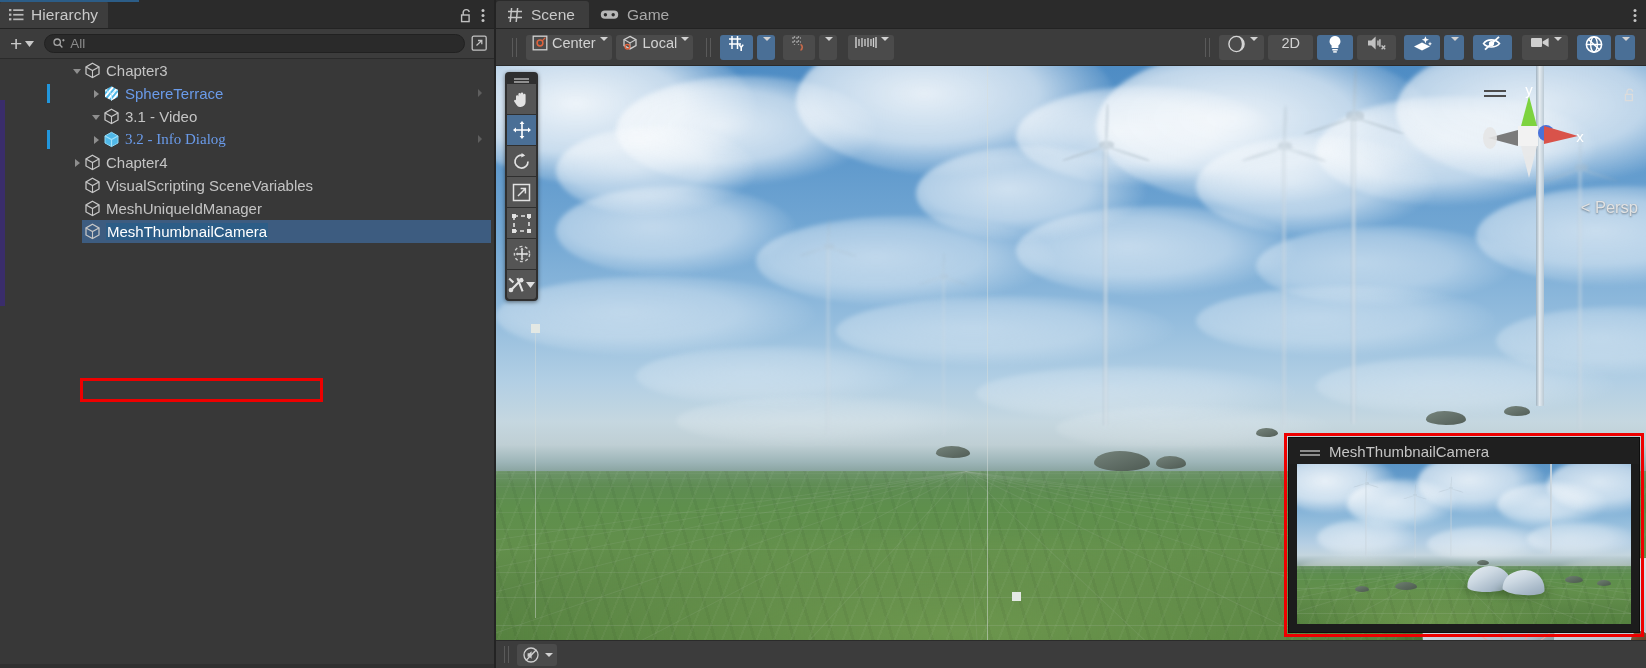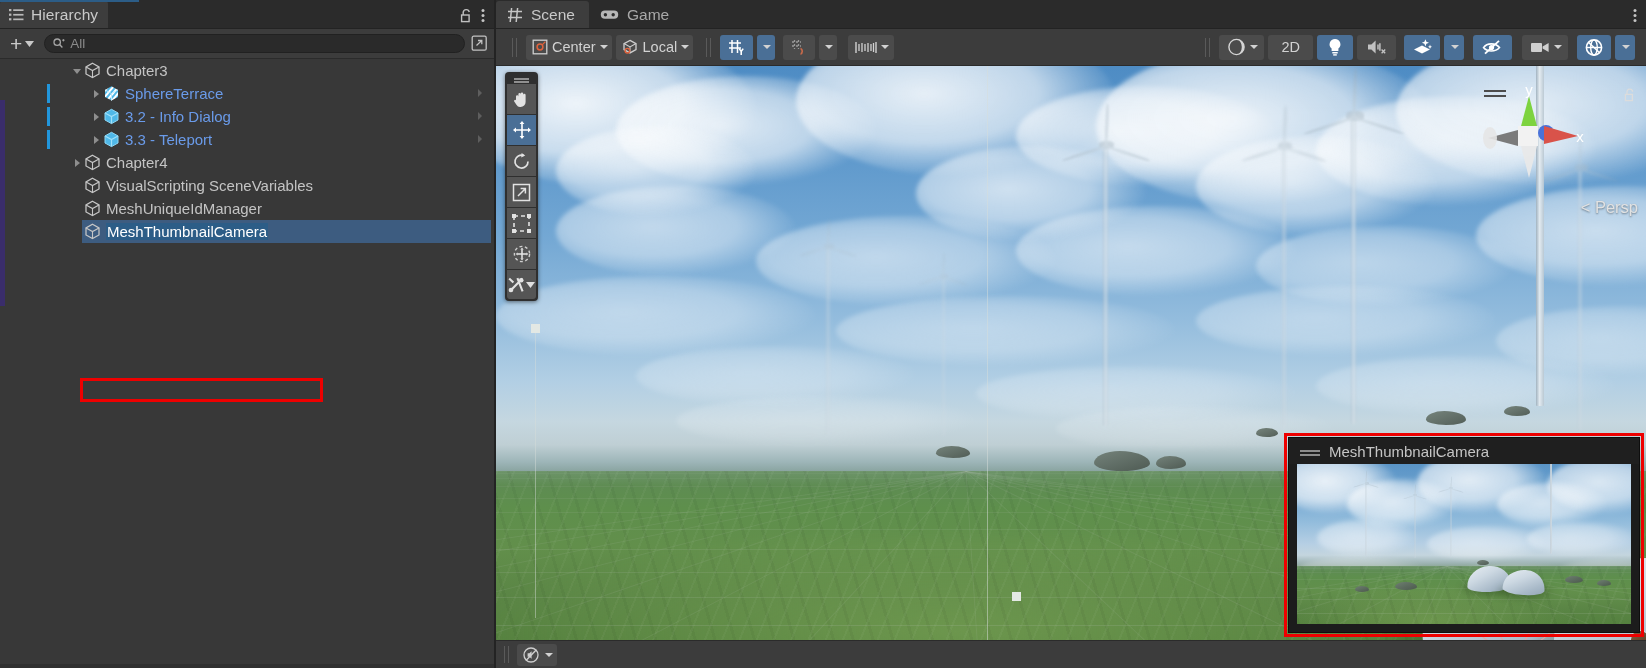--- a/index.html
+++ b/index.html
@@ -130,21 +130,21 @@
   .scene-tab .tab-label { color: #c9c9c9; font-size: 15.5px; }
   .scene-tab.inactive .tab-label { color: #a8a8a8; }
 
   .scene-toolbar {
     height: 37px; background: #3c3c3c; display: flex; align-items: center;
     padding: 0 7px; gap: 0; border-bottom: 1px solid #2b2b2b;
   }
   .tb-sep2 { width: 5px; height: 19px; border-left: 1px solid #5a5a5a; border-right: 1px solid #5a5a5a; margin: 0 9px; }
   .tb-btn {
     height: 25px; background: #4b4b4b; border-radius: 3px;
-    display: flex; align-items: center; padding: 0 6px; gap: 4px;
+    display: flex; padding: 0 6px; gap: 4px;
     color: #d2d2d2; font-size: 14.5px; margin-right: 4px;
   }
   .tb-btn.active { background: #4a6f96; }
   .caret { width: 0; height: 0; border-left: 4.5px solid #d2d2d2;
            border-top: 4px solid transparent; border-bottom: 4px solid transparent;
            transform: rotate(90deg); margin-left: 2px; }
   .tb-spacer { flex: 1; }
 
   
   .viewport { position: relative; flex: 1; overflow: hidden; background: #5a8fc0; }
@@ -357,47 +357,44 @@
                 </pattern>
               </defs>
               <path d="M8.5 1.3 L15 4.9 L15 12 L8.5 15.6 L2 12 L2 4.9 Z" fill="url(#pv)"></path>
               <path d="M2 4.9 L8.5 8.5 L15 4.9 M8.5 8.5 L8.5 15.6" fill="none" stroke="#bfe9fb" stroke-width="1"></path>
             </svg>
           </span>
           <span class="row-label prefab" style="position: relative;">SphereTerrace</span>
           <span class="row-chevron"></span>
         </div>
         <div class="row">
-          <div class="prefab-bar"></div>
           <div style="width: 90px; flex: 0 0 auto; height: 1px;"></div>
-          <div class="twisty closed"></div>
+          <div class="twisty open"></div>
           <span class="obj-icon" style="position: relative;">
             <svg width="17" height="17" viewBox="0 0 17 17">
-              <path d="M8.5 1.3 L15 4.9 L15 12 L8.5 15.6 L2 12 L2 4.9 Z" fill="#4fb8e8"></path>
-              <path d="M2 4.9 L8.5 8.5 L15 4.9" fill="none" stroke="#9fe0fa" stroke-width="1.2"></path>
-              <path d="M8.5 8.5 L8.5 15.6" fill="none" stroke="#9fe0fa" stroke-width="1.2"></path>
-              <path d="M8.5 1.3 L15 4.9 L15 12 L8.5 15.6 L2 12 L2 4.9 Z" fill="none" stroke="#8fd8f6" stroke-width="1"></path>
-            </svg>
-          </span>
-          <span class="row-label prefab" style="position: relative;">3.2 - Info Dialog</span>
-          <span class="row-chevron"></span>
+              <path d="M8.5 1.3 L15 4.9 L15 12 L8.5 15.6 L2 12 L2 4.9 Z" fill="none" stroke="#c7c7c7" stroke-width="1.25"></path>
+              <path d="M2 4.9 L8.5 8.5 L15 4.9" fill="none" stroke="#c7c7c7" stroke-width="1.1"></path>
+              <path d="M8.5 8.5 L8.5 15.6" fill="none" stroke="#c7c7c7" stroke-width="1.1"></path>
+            </svg>
+          </span>
+          <span class="row-label" style="position: relative;">3.1 - Video</span>
         </div>
         <div class="row">
           <div class="prefab-bar"></div>
           <div style="width: 90px; flex: 0 0 auto; height: 1px;"></div>
           <div class="twisty closed"></div>
           <span class="obj-icon" style="position: relative;">
             <svg width="17" height="17" viewBox="0 0 17 17">
               <path d="M8.5 1.3 L15 4.9 L15 12 L8.5 15.6 L2 12 L2 4.9 Z" fill="#4fb8e8"></path>
               <path d="M2 4.9 L8.5 8.5 L15 4.9" fill="none" stroke="#9fe0fa" stroke-width="1.2"></path>
               <path d="M8.5 8.5 L8.5 15.6" fill="none" stroke="#9fe0fa" stroke-width="1.2"></path>
               <path d="M8.5 1.3 L15 4.9 L15 12 L8.5 15.6 L2 12 L2 4.9 Z" fill="none" stroke="#8fd8f6" stroke-width="1"></path>
             </svg>
           </span>
-          <span class="row-label prefab" style="position: relative;">3.3 - Teleport</span>
+          <span class="row-label prefab" style="position: relative; font-family: Liberation Serif, serif;">3.2 - Info Dialog</span>
           <span class="row-chevron"></span>
         </div>
         <div class="row">
           <div style="width: 71px; flex: 0 0 auto; height: 1px;"></div>
           <div class="twisty closed"></div>
           <span class="obj-icon" style="position: relative;">
             <svg width="17" height="17" viewBox="0 0 17 17">
               <path d="M8.5 1.3 L15 4.9 L15 12 L8.5 15.6 L2 12 L2 4.9 Z" fill="none" stroke="#c7c7c7" stroke-width="1.25"></path>
               <path d="M2 4.9 L8.5 8.5 L15 4.9" fill="none" stroke="#c7c7c7" stroke-width="1.1"></path>
               <path d="M8.5 8.5 L8.5 15.6" fill="none" stroke="#c7c7c7" stroke-width="1.1"></path>

